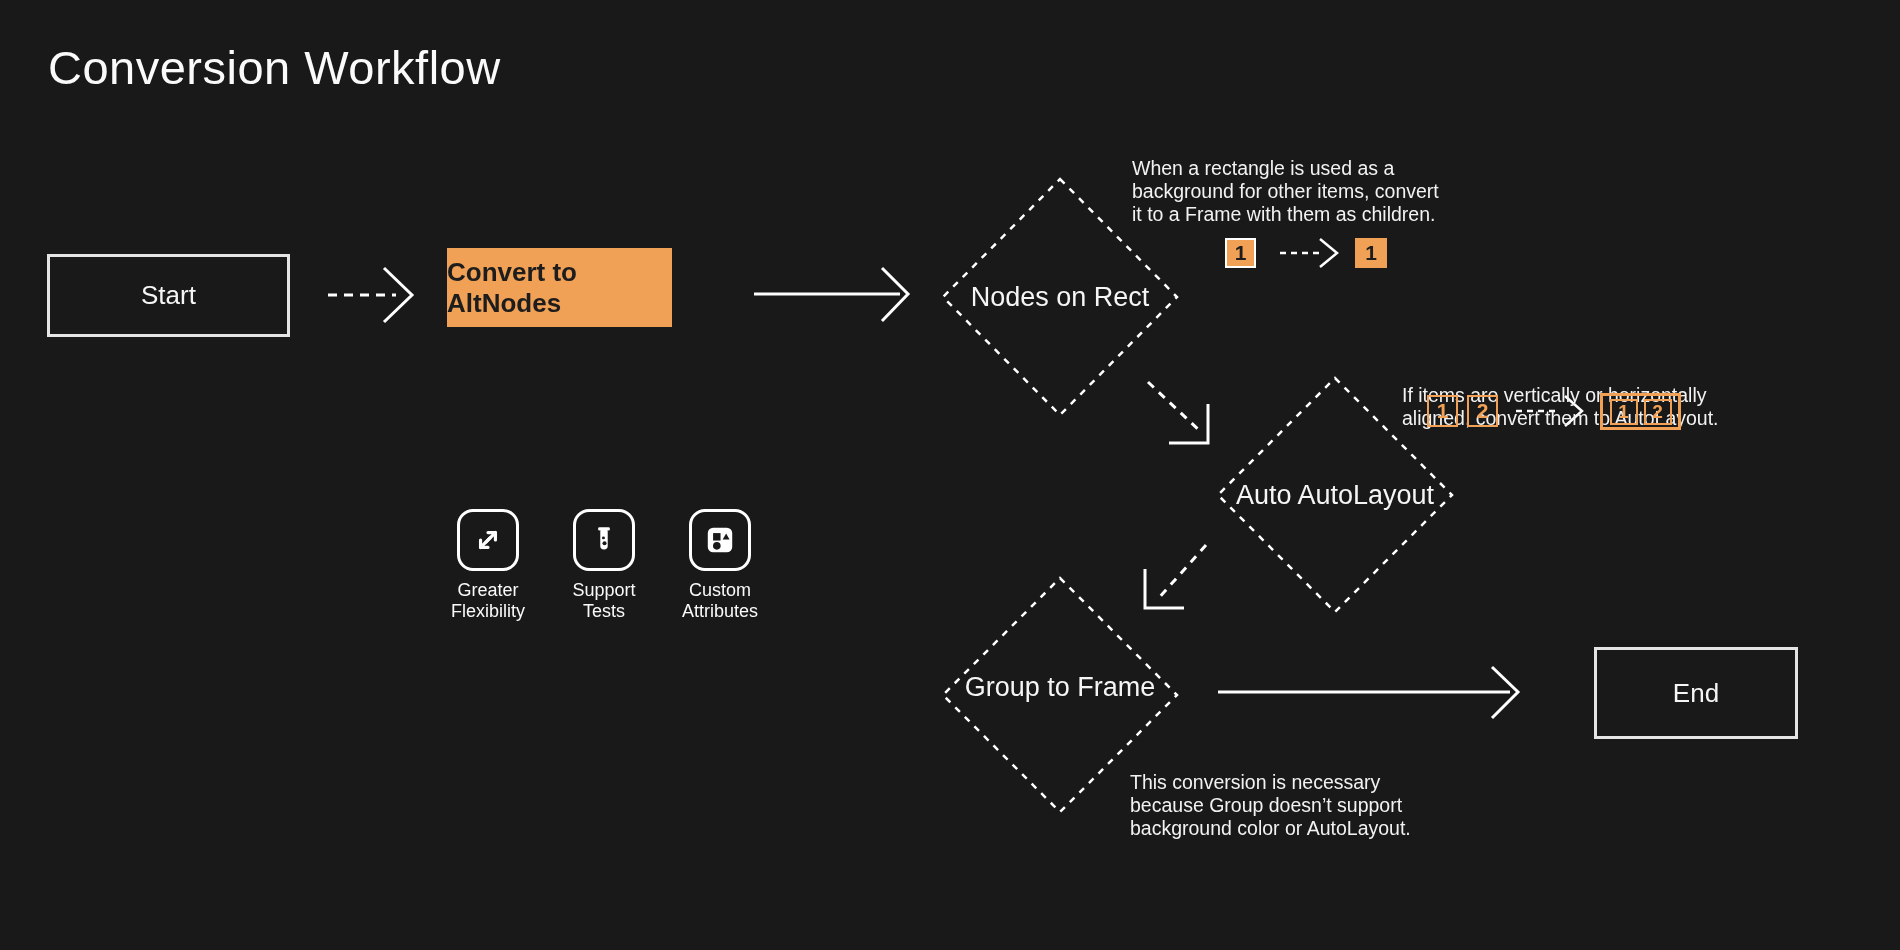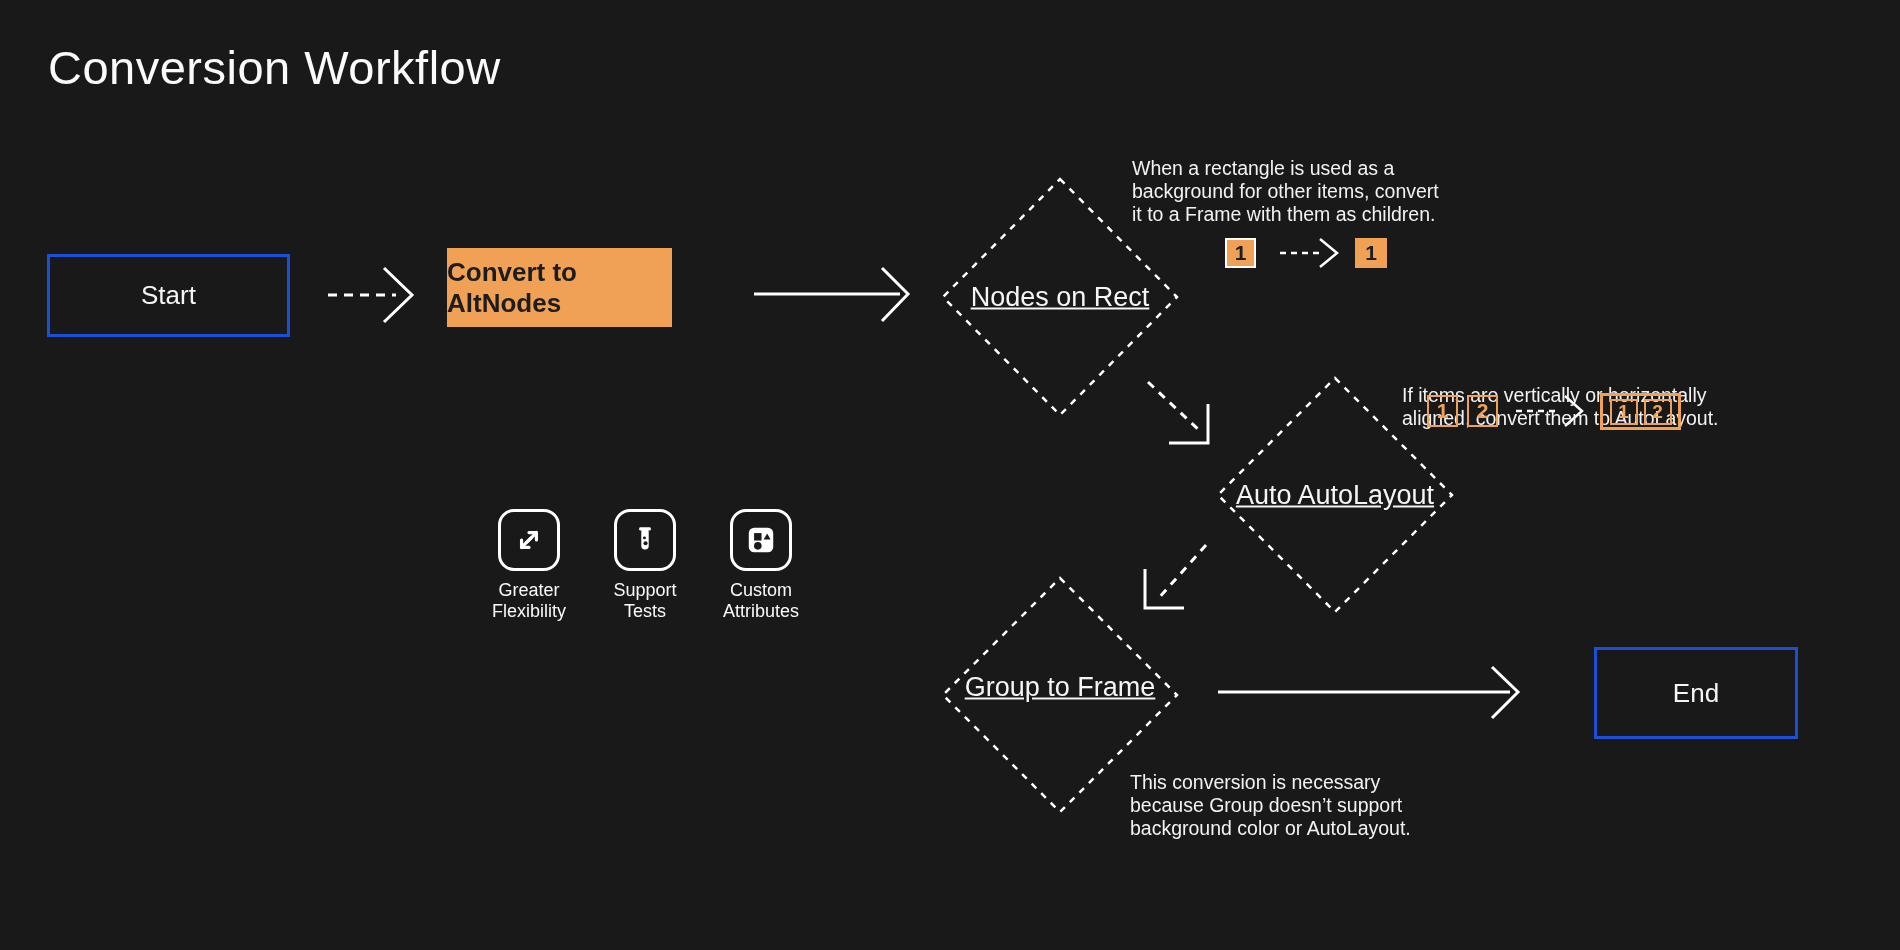--- a/index.html
+++ b/index.html
@@ -10,37 +10,37 @@
     color:#fff;
   }
   .page-title{
     position:absolute;left:48px;top:40px;margin:0;
     font-size:47px;font-weight:400;letter-spacing:.5px;color:#FAFAFA;
   }
   svg.overlay{position:absolute;left:0;top:0;pointer-events:none;}
 
   .rect-node{
     position:absolute;box-sizing:border-box;
-    border:3px solid #1d4ed8;
+    border:3px solid #e5e5e5;
     display:flex;align-items:center;justify-content:center;
     font-size:26px;color:#F5F5F5;
   }
   .rect-node.orange{
     border:none;background:var(--accent,#F0A155);
     color:var(--dark,#1D1D1D);font-weight:600;
   }
   .diamond-label{
     position:absolute;transform:translate(-50%,-50%);
-    font-size:27px;color:#F5F5F5;white-space:nowrap;text-decoration:underline;
+    font-size:27px;color:#F5F5F5;white-space:nowrap;
   }
   .note{
     position:absolute;font-size:19.5px;line-height:23px;
     color:#F2F2F2;white-space:pre-line;
   }
-  .features{position:absolute;left:445px;top:509px;display:flex;gap:30px;margin-left:41px;}
+  .features{position:absolute;left:445px;top:509px;display:flex;gap:30px;}
   .feature{display:flex;flex-direction:column;align-items:center;width:86px;}
   .feature-icon-box{
     box-sizing:border-box;width:62px;height:62px;border:3px solid #fff;
     border-radius:16px;display:flex;align-items:center;justify-content:center;
   }
   .feature-label{
     margin-top:9px;font-size:18px;line-height:21px;text-align:center;
     color:#FAFAFA;white-space:pre-line;
   }
   .chip{

